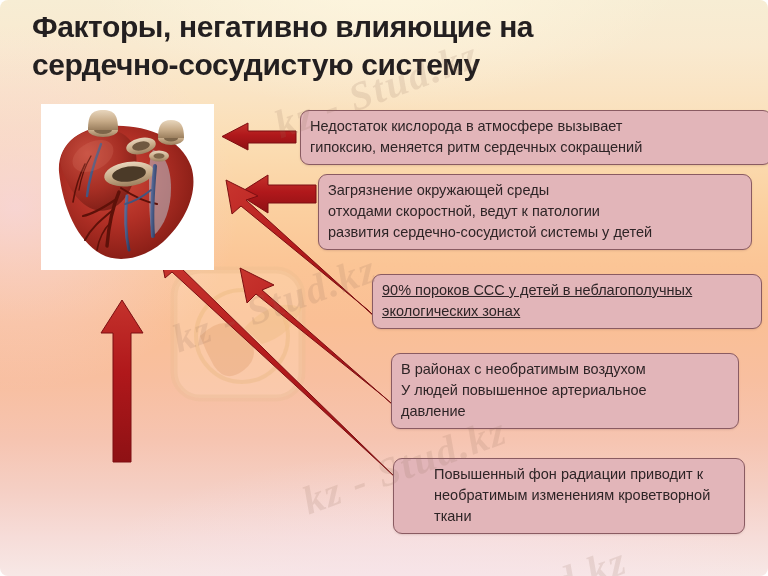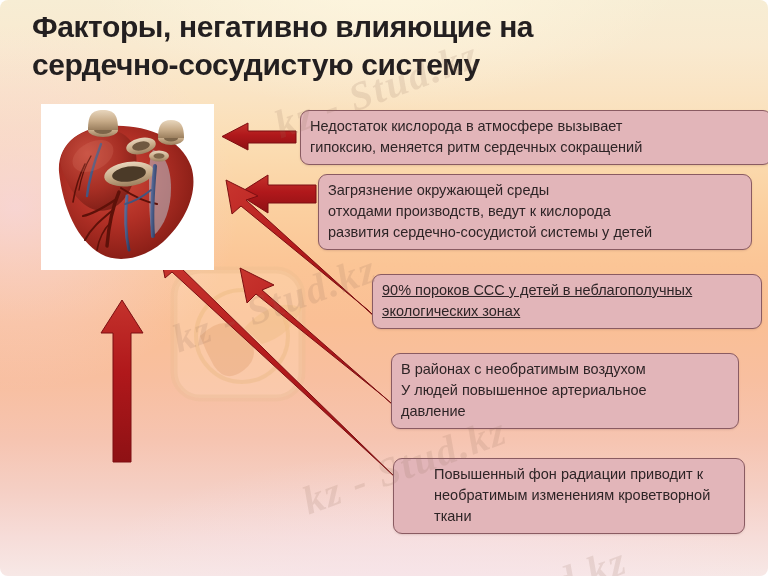--- a/index.html
+++ b/index.html
@@ -257,21 +257,21 @@
     </svg>
   </div>
 
   <div class="title">Факторы, негативно влияющие на
 сердечно-сосудистую систему</div>
 
   <div class="tbox" id="box-oxygen"> Недостаток кислорода в атмосфере вызывает
 гипоксию, меняется  ритм сердечных сокращений</div>
 
   <div class="tbox" id="box-pollution"> Загрязнение окружающей среды
-отходами производств,  ведут к кислорода
+отходами скоростной,  ведут к патологии
 развития  сердечно-сосудистой системы у детей</div>
 
   <div class="tbox" id="box-defects">90% пороков ССС у детей в  неблагополучных
 экологических зонах</div>
 
   <div class="tbox" id="box-pressure">В районах с необратимым воздухом
 У людей повышенное артериальное
 давление</div>
 
   <div class="tbox" id="box-radiation">Повышенный фон радиации приводит к

